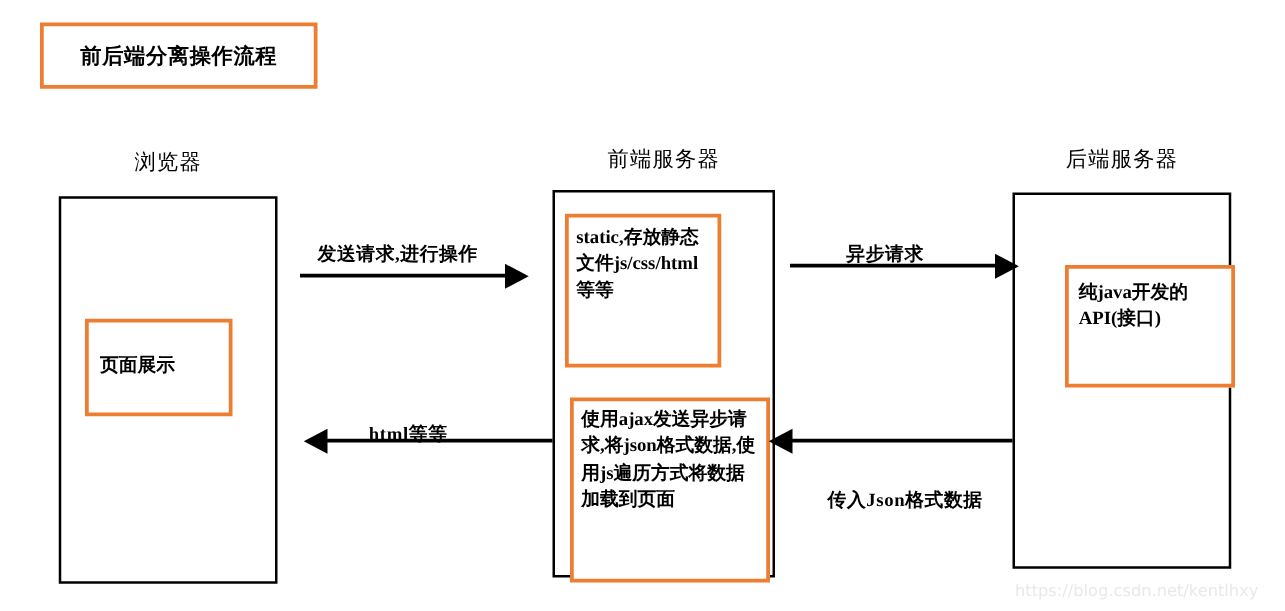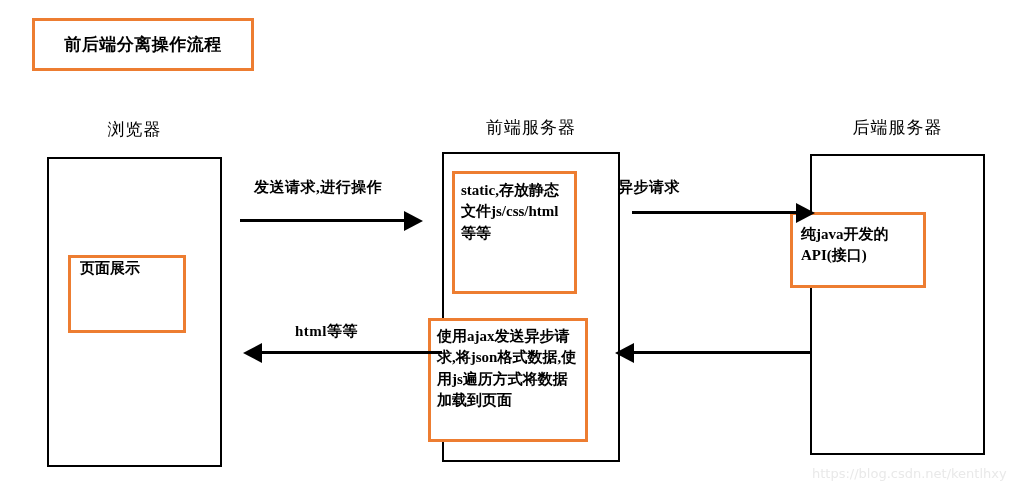--- a/index.html
+++ b/index.html
@@ -65,33 +65,33 @@
   .inner-box {
     border: 3px solid #ED7D31;
     box-sizing: border-box;
     background: #ffffff;
     font-size: 15px;
     font-weight: bold;
     line-height: 1.42;
   }
   #box-page-display {
     left: 68px; top: 255px; width: 118px; height: 78px;
-    display: flex; justify-content: flex-start;
+    display: flex; align-items: center; justify-content: flex-start;
     padding-left: 9px;
   }
   #box-static {
     left: 452px; top: 171px; width: 125px; height: 123px;
     padding: 6px 4px 0 6px;
   }
   #box-ajax {
-    left: 428px; top: 318px; width: 160px; height: 124px;
+    left: 456px; top: 318px; width: 160px; height: 148px;
     padding: 5px 3px 0 6px;
   }
   #box-api {
-    left: 790px; top: 212px; width: 136px; height: 76px;
+    left: 852px; top: 212px; width: 136px; height: 98px;
     padding: 9px 4px 0 8px;
   }
   .mono-mix { font-family: "Liberation Serif", "DejaVu Serif", serif; }
 
   
   .arrow-line {
     background: #000000;
     height: 3px;
   }
   .arrow-head {
@@ -114,23 +114,24 @@
   
   #arrow4-line { left: 630px; top: 351px; width: 180px; }
   #arrow4-head { left: 615px; top: 343px; }
 
   
   .arrow-label {
     font-size: 15px;
     font-weight: bold;
     white-space: nowrap;
     letter-spacing: 0.5px;
+    margin-top: 16px;
   }
   #label-send-request  { left: 254px; top: 178px; }
-  #label-async-request { left: 618px; top: 178px; }
+  #label-async-request { left: 677px; top: 178px; }
   #label-pure-html     { left: 295px; top: 322px; }
   #label-json-data     { left: 662px; top: 375px; }
 
   
   #watermark {
     left: 812px;
     top: 466px;
     font-size: 13px;
     color: #E9E9E9;
     font-family: "DejaVu Sans", sans-serif;
@@ -175,16 +176,17 @@
   <div class="abs arrow-line" id="arrow2-line"></div>
   <div class="abs arrow-head head-right" id="arrow2-head"></div>
   <div class="abs arrow-label" id="label-async-request">异步请求</div>
 
   <div class="abs arrow-line" id="arrow3-line"></div>
   <div class="abs arrow-head head-left" id="arrow3-head"></div>
   <div class="abs arrow-label" id="label-pure-html">html等等</div>
 
   <div class="abs arrow-line" id="arrow4-line"></div>
   <div class="abs arrow-head head-left" id="arrow4-head"></div>
+  <div class="abs arrow-label" id="label-json-data">传入Json格式数据</div>
 
   <div class="abs" id="watermark">https://blog.csdn.net/kentlhxy</div>
 
 </div>
 
 </body></html>

